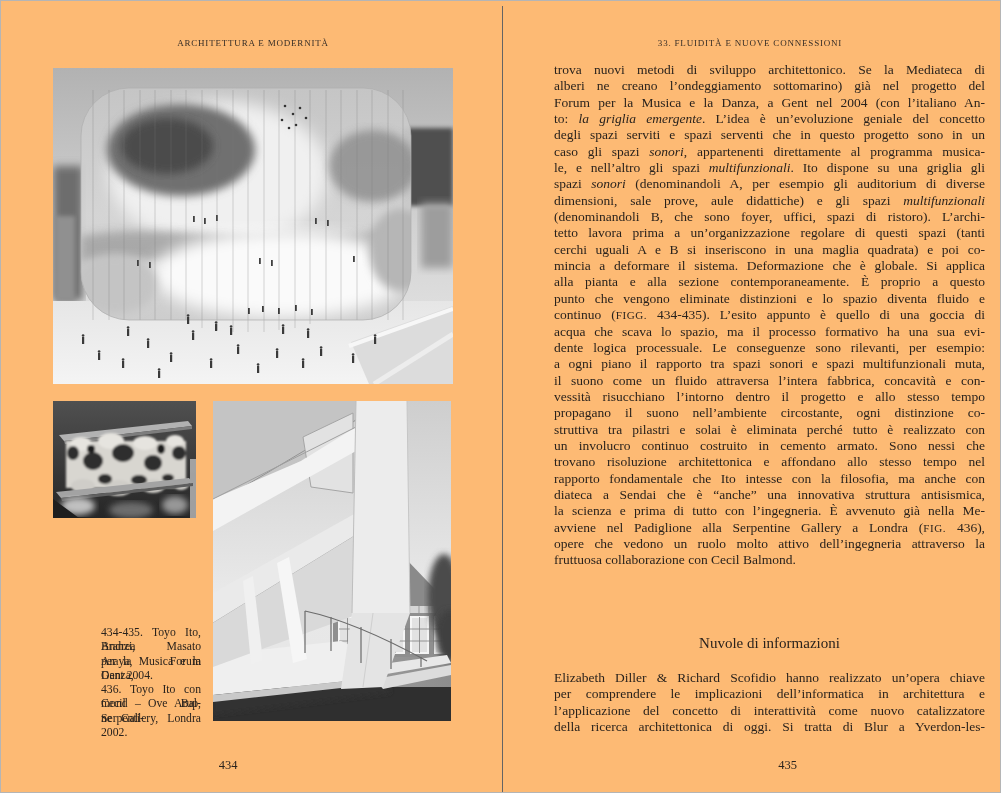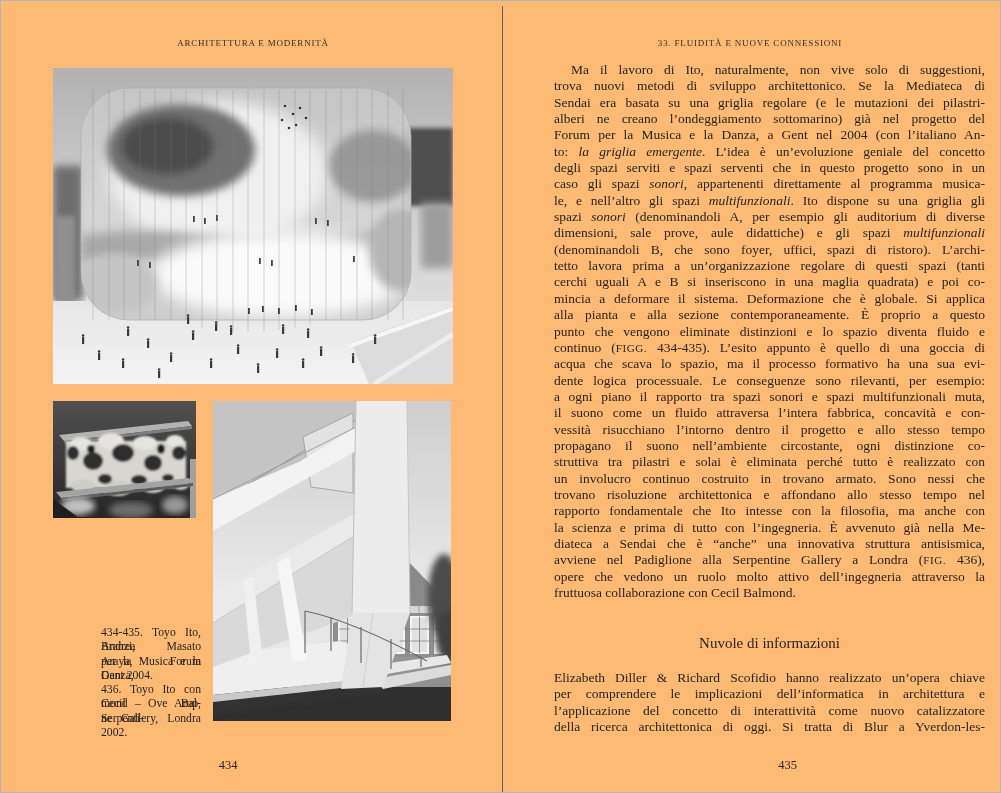--- a/index.html
+++ b/index.html
@@ -345,23 +345,21 @@
       <div class="tline end"><span>ne Gallery, Londra 2002.</span></div>
     </div>
 
   <div class="folio folio-left">434</div>
 
   <div class="gutter"></div>
 
   <div class="running-head rh-right">33. FLUIDITÀ E NUOVE CONNESSIONI</div>
 
   <div class="body-text" id="para1">
-      <div class="tline indent"><span>Ma il lavoro di Ito, naturalmente, non vive solo di suggestioni,</span></div>
       <div class="tline"><span>trova nuovi metodi di sviluppo architettonico. Se la Mediateca di</span></div>
-      <div class="tline"><span>Sendai era basata su una griglia regolare (e le mutazioni dei pilastri-</span></div>
       <div class="tline"><span>alberi ne creano l’ondeggiamento sottomarino) già nel progetto del</span></div>
       <div class="tline"><span>Forum per la Musica e la Danza, a Gent nel 2004 (con l’italiano An-</span></div>
       <div class="tline"><span>to: </span><span class="it">la griglia emergente</span><span>. L’idea è un’evoluzione geniale del concetto</span></div>
       <div class="tline"><span>degli spazi serviti e spazi serventi che in questo progetto sono in un</span></div>
       <div class="tline"><span>caso gli spazi </span><span class="it">sonori</span><span>, appartenenti direttamente al programma musica-</span></div>
       <div class="tline"><span>le, e nell’altro gli spazi </span><span class="it">multifunzionali</span><span>. Ito dispone su una griglia gli</span></div>
       <div class="tline"><span>spazi </span><span class="it">sonori</span><span> (denominandoli A, per esempio gli auditorium di diverse</span></div>
       <div class="tline"><span>dimensioni, sale prove, aule didattiche) e gli spazi </span><span class="it">multifunzionali</span></div>
       <div class="tline"><span>(denominandoli B, che sono foyer, uffici, spazi di ristoro). L’archi-</span></div>
       <div class="tline"><span>tetto lavora prima a un’organizzazione regolare di questi spazi (tanti</span></div>
@@ -370,25 +368,25 @@
       <div class="tline"><span>alla pianta e alla sezione contemporaneamente. È proprio a questo</span></div>
       <div class="tline"><span>punto che vengono eliminate distinzioni e lo spazio diventa fluido e</span></div>
       <div class="tline"><span>continuo (</span><span class="sc">FIGG.</span><span> 434-435). L’esito appunto è quello di una goccia di</span></div>
       <div class="tline"><span>acqua che scava lo spazio, ma il processo formativo ha una sua evi-</span></div>
       <div class="tline"><span>dente logica processuale. Le conseguenze sono rilevanti, per esempio:</span></div>
       <div class="tline"><span>a ogni piano il rapporto tra spazi sonori e spazi multifunzionali muta,</span></div>
       <div class="tline"><span>il suono come un fluido attraversa l’intera fabbrica, concavità e con-</span></div>
       <div class="tline"><span>vessità risucchiano l’intorno dentro il progetto e allo stesso tempo</span></div>
       <div class="tline"><span>propagano il suono nell’ambiente circostante, ogni distinzione co-</span></div>
       <div class="tline"><span>struttiva tra pilastri e solai è eliminata perché tutto è realizzato con</span></div>
-      <div class="tline"><span>un involucro continuo costruito in trovano armato. Sono nessi che</span></div>
+      <div class="tline"><span>un involucro continuo costruito in cemento armato. Sono nessi che</span></div>
       <div class="tline"><span>trovano risoluzione architettonica e affondano allo stesso tempo nel</span></div>
       <div class="tline"><span>rapporto fondamentale che Ito intesse con la filosofia, ma anche con</span></div>
+      <div class="tline"><span>diateca a Sendai che è “anche” una innovativa struttura antisismica,</span></div>
       <div class="tline"><span>la scienza e prima di tutto con l’ingegneria. È avvenuto già nella Me-</span></div>
-      <div class="tline"><span>diateca a Sendai che è “anche” una innovativa struttura antisismica,</span></div>
       <div class="tline"><span>avviene nel Padiglione alla Serpentine Gallery a Londra (</span><span class="sc">FIG.</span><span> 436),</span></div>
       <div class="tline"><span>opere che vedono un ruolo molto attivo dell’ingegneria attraverso la</span></div>
       <div class="tline end"><span>fruttuosa collaborazione con Cecil Balmond.</span></div>
     </div>
 
   <h2 class="section-heading">Nuvole di informazioni</h2>
 
   <div class="body-text" id="para2">
       <div class="tline"><span>Elizabeth Diller &amp; Richard Scofidio hanno realizzato un’opera chiave</span></div>
       <div class="tline"><span>per comprendere le implicazioni dell’informatica in architettura e</span></div>

